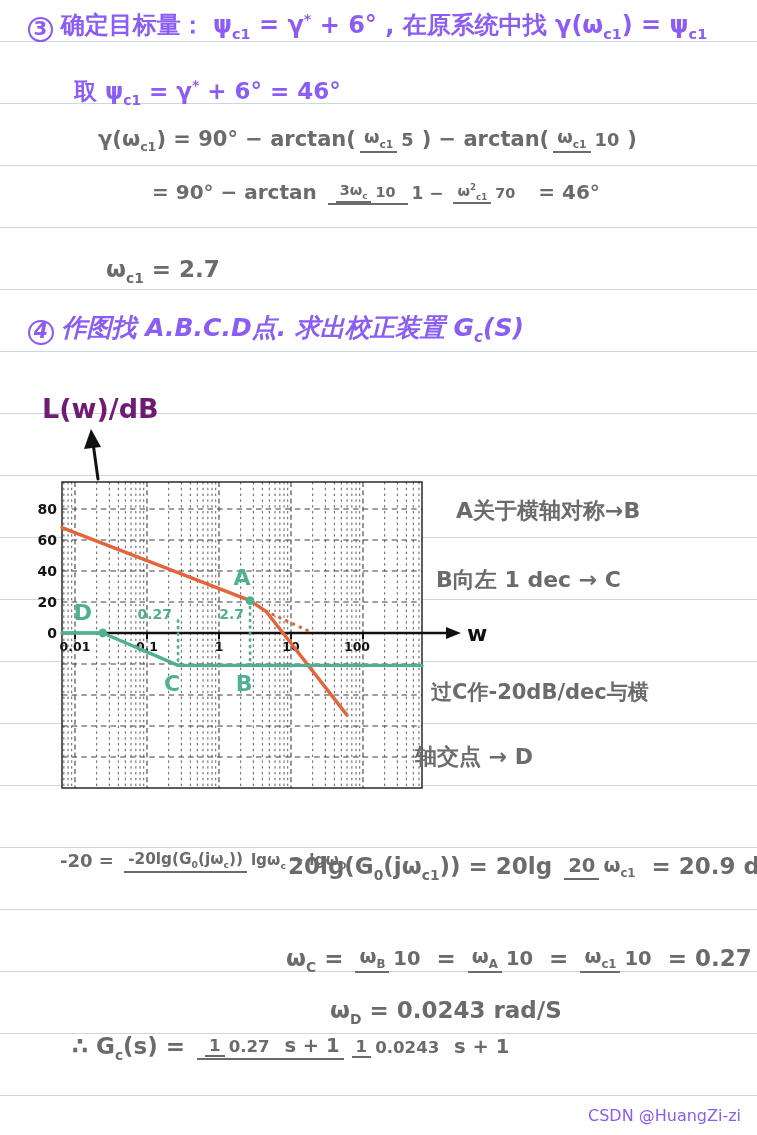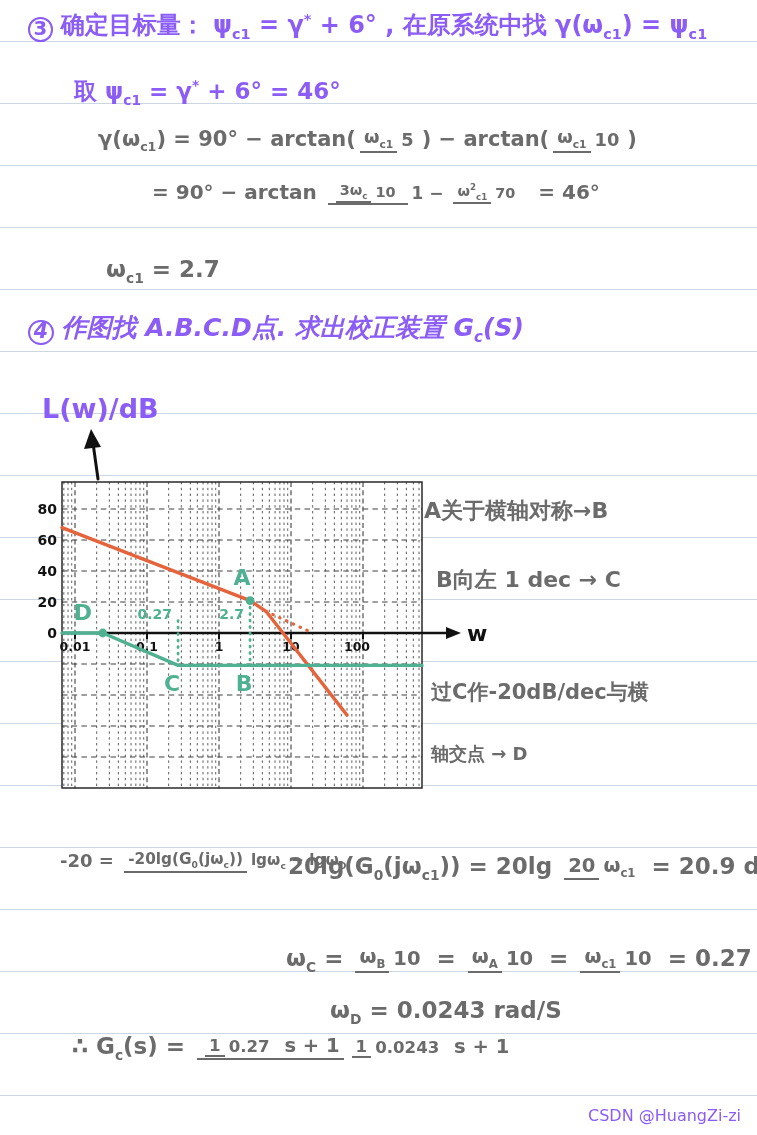--- a/index.html
+++ b/index.html
@@ -4,21 +4,21 @@
 <style>
   html,body{margin:0;padding:0;}
   body{
     width:757px;height:1135px;position:relative;background:#ffffff;
     font-family:"DejaVu Sans",sans-serif;overflow:hidden;
   }
   .ruled{position:absolute;left:0;width:757px;height:1px;pointer-events:none;}
   .hw{position:absolute;white-space:nowrap;line-height:1.25;}
   .red{color:#8b5cf6;font-weight:600;}
   .gray{color:#6B6B6B;font-weight:600;}
-  .black{color:#8b5cf6;font-weight:700;}
+  .black{color:#701a75;font-weight:700;}
   .wm{position:absolute;color:#8b5cf6;font-weight:400;}
   sub{font-size:0.60em;font-weight:inherit;}
   sup{font-size:0.60em;font-weight:inherit;}
   .circ{
     display:inline-flex;width:1.05em;height:1.05em;border:2.5px solid currentColor;
     border-radius:50%;align-items:center;justify-content:center;
     font-size:0.82em;margin-right:8px;vertical-align:-0.12em;
   }
   .frac{
     display:inline-flex;flex-direction:row;align-items:center;
@@ -163,24 +163,24 @@
     <polyline points="266.0,186.3 312.7,208.0" fill="none" stroke="#E4643C" stroke-width="3.2" stroke-linejoin="round" stroke-linecap="round" stroke-dasharray="0.5 7"></polyline>
     <polyline points="62.0,208.0 102.8,208.0 178.1,240.4 422.0,240.4" fill="none" stroke="#4FB191" stroke-width="3.4" stroke-linejoin="round" stroke-linecap="round"></polyline>
     <circle cx="250.0581910194471" cy="175.60500000000002" r="4.4" fill="#4FB191"></circle>
     <text x="242.0581910194471" y="159.60500000000002" font-size="22" font-weight="700" fill="#4FB191" text-anchor="middle">A</text>
     <text x="244.0581910194471" y="266.395" font-size="22" font-weight="700" fill="#4FB191" text-anchor="middle">B</text>
     <text x="172.0581910194471" y="266.395" font-size="22" font-weight="700" fill="#4FB191" text-anchor="middle">C</text>
     <circle cx="102.76365169907848" cy="208" r="4.4" fill="#4FB191"></circle>
     <text x="82.76365169907848" y="195" font-size="22" font-weight="700" fill="#4FB191" text-anchor="middle">D</text>
   </svg>
 
-<div class="hw gray" style="left:424px;top:497px;font-size:22px;">A关于横轴对称→B</div>
+<div class="hw gray" style="left:456px;top:497px;font-size:22px;">A关于横轴对称→B</div>
 <div class="hw gray" style="left:436px;top:566px;font-size:22px;">B向左 1 dec → C</div>
 <div class="hw gray" style="left:431px;top:679px;font-size:21px;">过C作-20dB/dec与横</div>
-<div class="hw gray" style="left:431px;top:743px;font-size:18px;">轴交点 → D</div>
+<div class="hw gray" style="left:415px;top:743px;font-size:22px;">轴交点 → D</div>
 
 <div class="hw gray" style="left:60px;top:850px;font-size:18px;">-20 = <span class="frac">
       <span class="num">-20lg(G<sub>0</sub>(jω<sub>c</sub>))</span>
       <span class="den">lgω<sub>c</sub> − lgω<sub>D</sub></span>
     </span> .</div>
 <div class="hw gray" style="left:288px;top:852px;font-size:23px;">20lg(G<sub>0</sub>(jω<sub>c1</sub>)) = 20lg <span class="frac">
       <span class="num">20</span>
       <span class="den">ω<sub>c1</sub></span>
     </span> = 20.9 dB</div>
 <div class="hw gray" style="left:286px;top:944px;font-size:23px;">ω<sub>C</sub> = <span class="frac">

